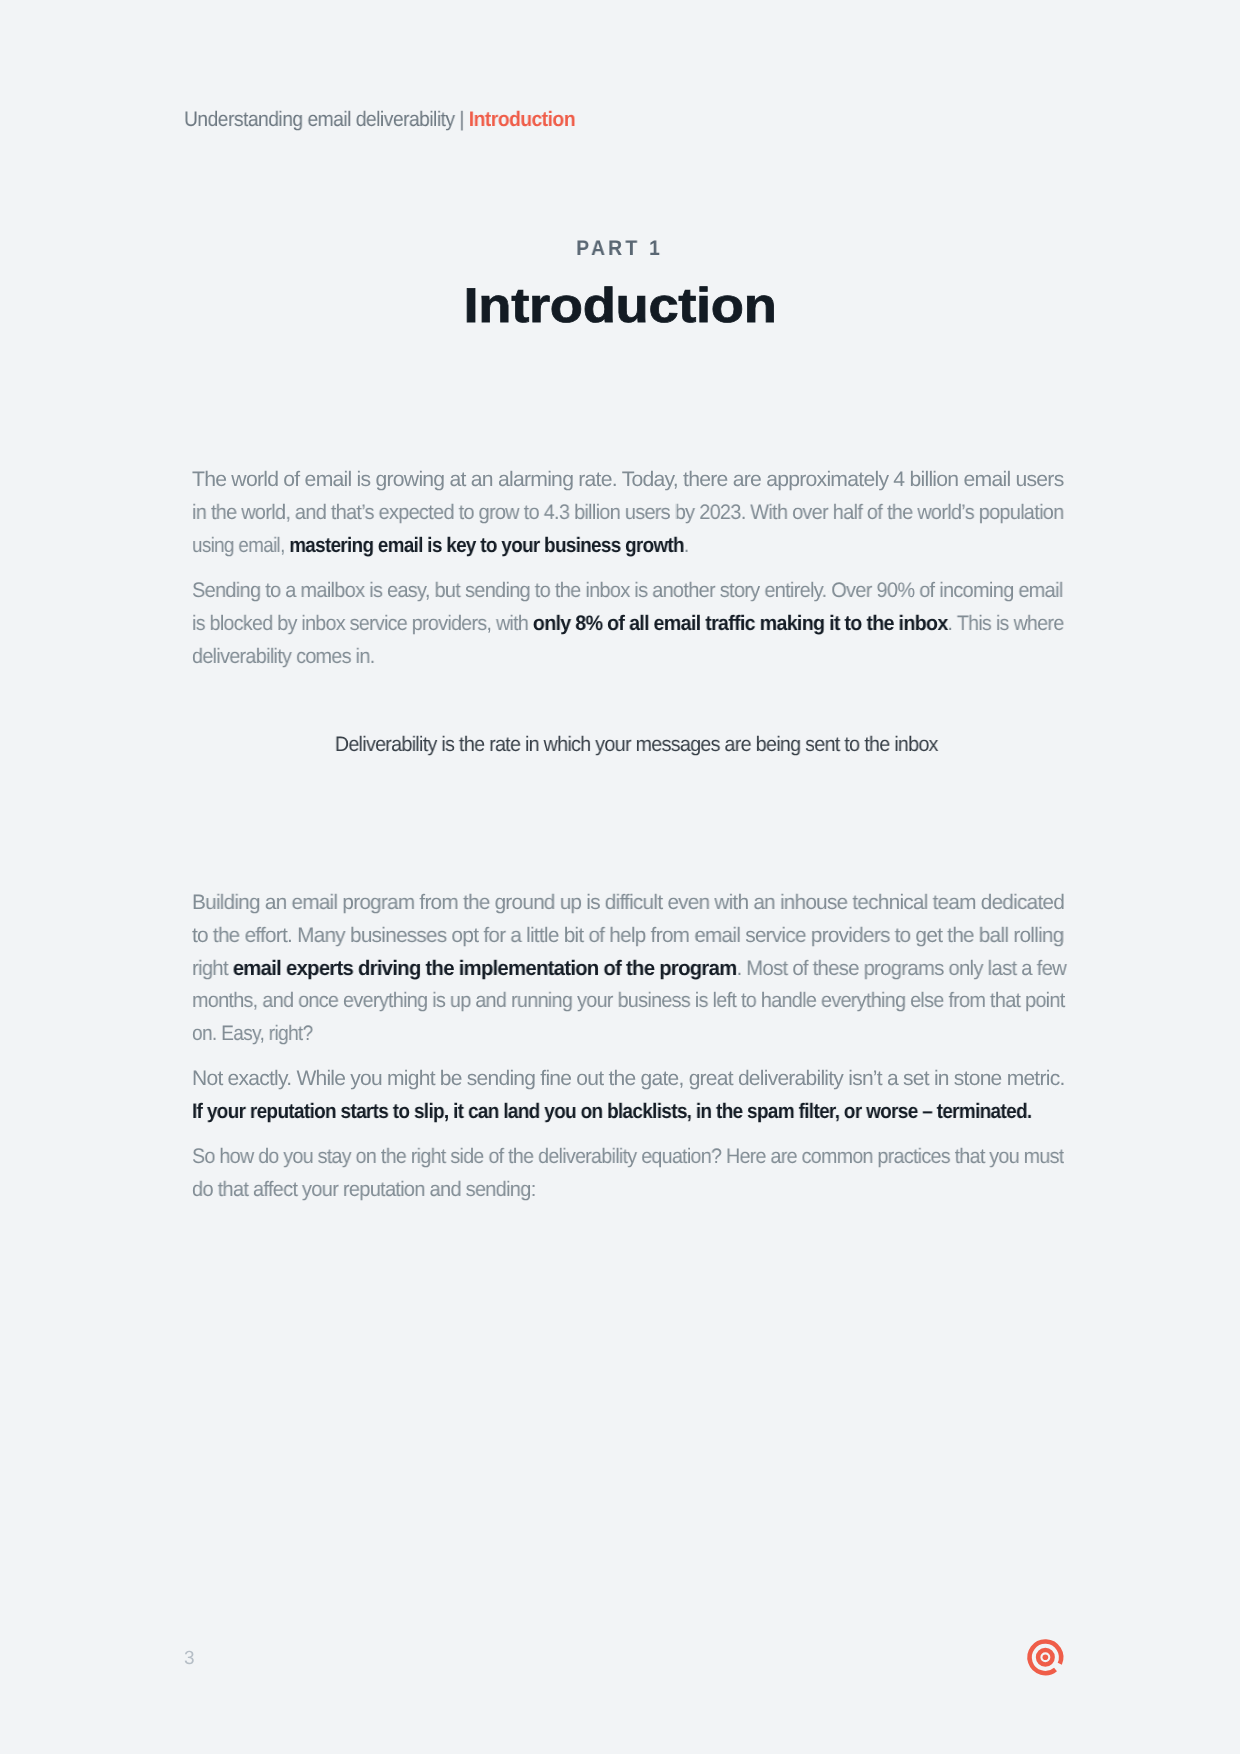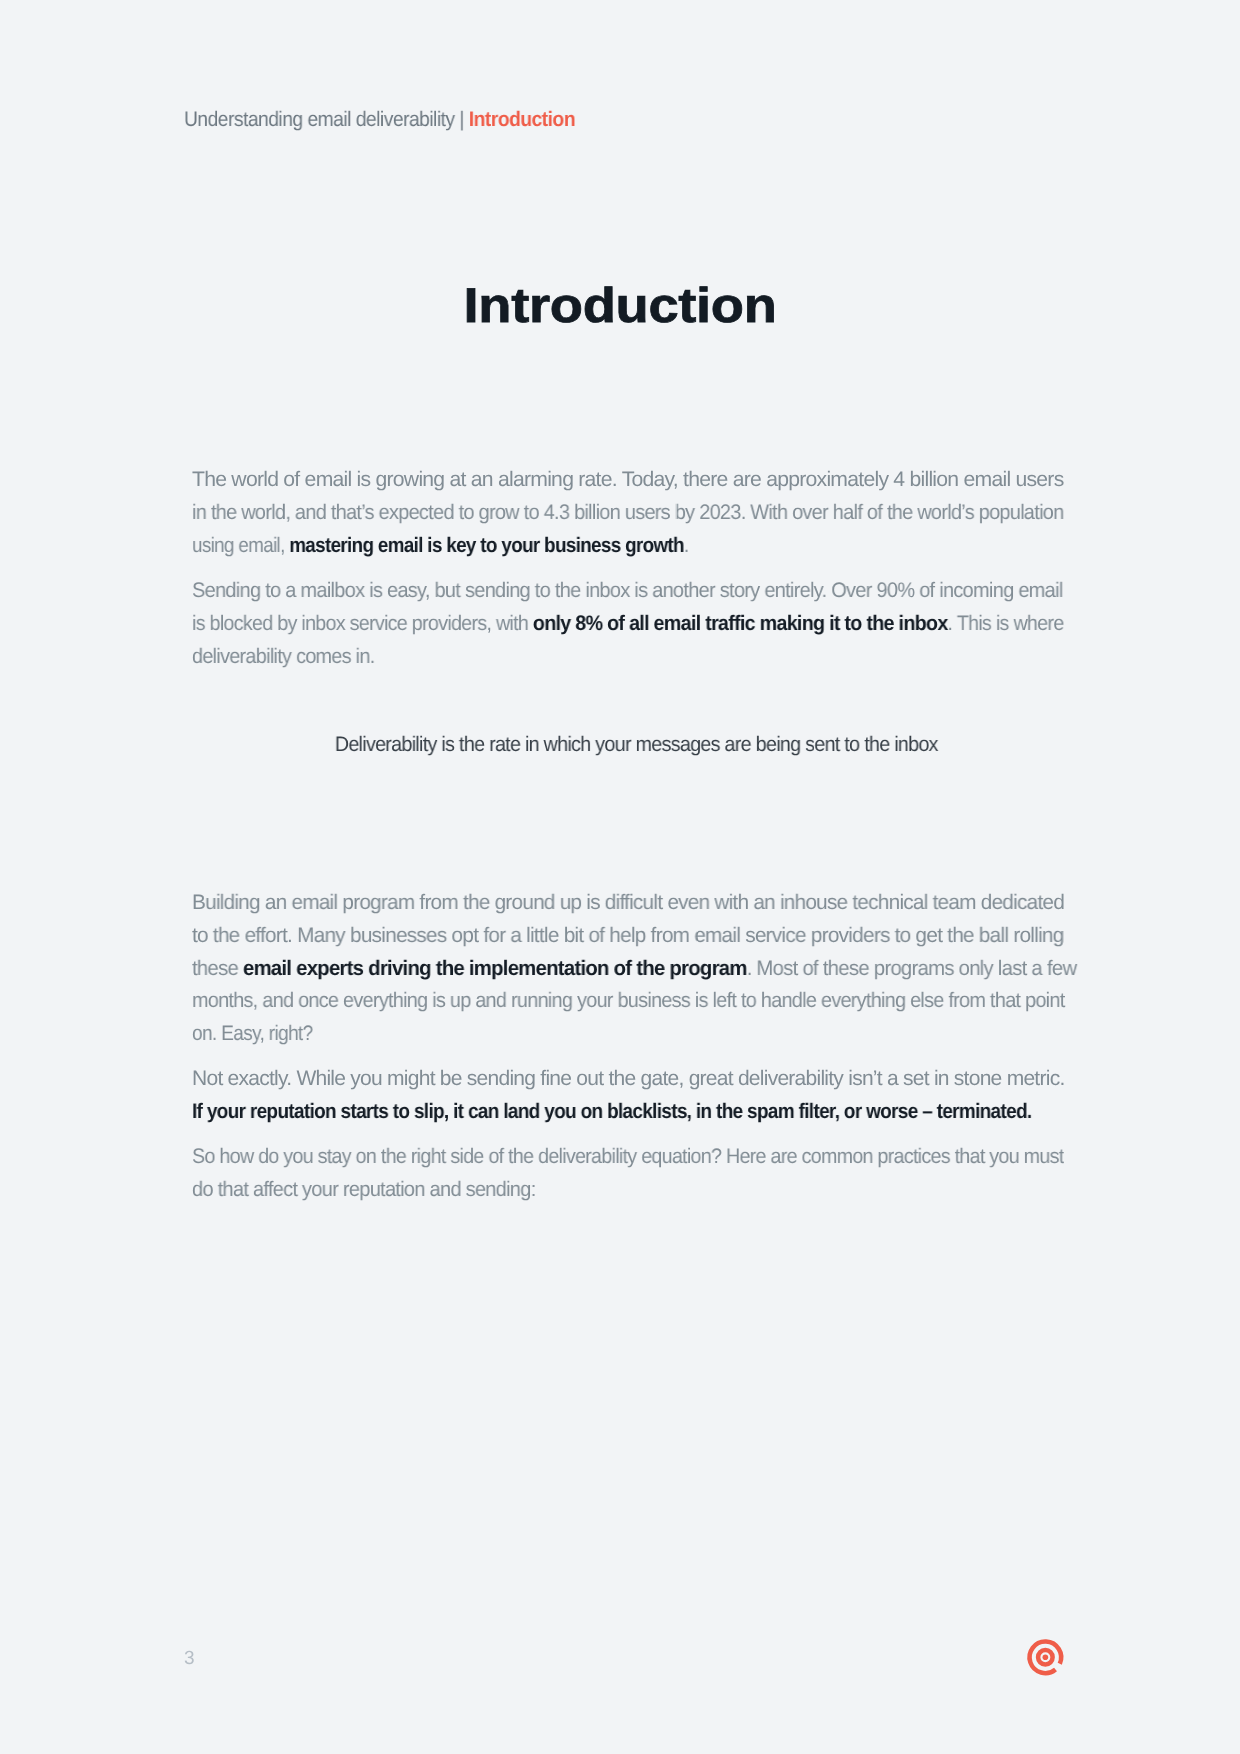--- a/index.html
+++ b/index.html
@@ -82,20 +82,23 @@
 </style>
 </head>
 <body>
 
 <div class="page">
 
   <div class="running-head" id="running-head" style="transform: scaleX(0.916429);">
     <span class="rh-main">Understanding email deliverability | </span><span class="rh-accent">Introduction</span>
   </div>
 
+  <div class="part-label">
+    <span class="pl" id="part-label-text" style="transform: scaleX(0.91114);">PART 1</span>
+  </div>
 
   <div class="title-wrap">
     <span class="title" id="title-text" style="transform: scaleX(1.10925);">Introduction</span>
   </div>
 
   <div class="body-col upper" id="body-upper">
       <p class="para">
         <span class="ln" style="transform: scaleX(1.00875);"><span>The world of email is growing at an alarming rate. Today, there are approximately 4 billion email users</span></span>
         <span class="ln" style="transform: scaleX(0.948152);"><span>in the world, and that’s expected to grow to 4.3 billion users by 2023. With over half of the world’s population</span></span>
         <span class="ln" style="transform: scaleX(0.898566);"><span>using email, </span><b>mastering email is key to your business growth</b><span>.</span></span>
@@ -108,21 +111,21 @@
     </div>
 
   <div class="quote" id="quote-host">
       <div class="qrow"><span class="ql" style="transform: scaleX(0.938339);">Deliverability is the rate in which your messages are being sent to the inbox</span></div>
     </div>
 
   <div class="body-col lower" id="body-lower">
       <p class="para">
         <span class="ln" style="transform: scaleX(0.987438);"><span>Building an email program from the ground up is difficult even with an inhouse technical team dedicated</span></span>
         <span class="ln" style="transform: scaleX(0.989287);"><span>to the effort. Many businesses opt for a little bit of help from email service providers to get the ball rolling</span></span>
-        <span class="ln" style="transform: scaleX(0.966404);"><span>these </span><b>email experts driving the implementation of the program</b><span>. Most of these programs only last a few</span></span>
+        <span class="ln" style="transform: scaleX(0.966404);"><span>right </span><b>email experts driving the implementation of the program</b><span>. Most of these programs only last a few</span></span>
         <span class="ln" style="transform: scaleX(0.943721);"><span>months, and once everything is up and running your business is left to handle everything else from that point</span></span>
         <span class="ln" style="transform: scaleX(0.9104);"><span>on. Easy, right?</span></span>
       </p>
       <p class="para">
         <span class="ln" style="transform: scaleX(1.0016);"><span>Not exactly. While you might be sending fine out the gate, great deliverability isn’t a set in stone metric.</span></span>
         <span class="ln" style="transform: scaleX(0.904268);"><b>If your reputation starts to slip, it can land you on blacklists, in the spam filter, or worse – terminated.</b></span>
       </p>
       <p class="para">
         <span class="ln" style="transform: scaleX(0.936027);"><span>So how do you stay on the right side of the deliverability equation? Here are common practices that you must</span></span>
         <span class="ln" style="transform: scaleX(0.951977);"><span>do that affect your reputation and sending:</span></span>

